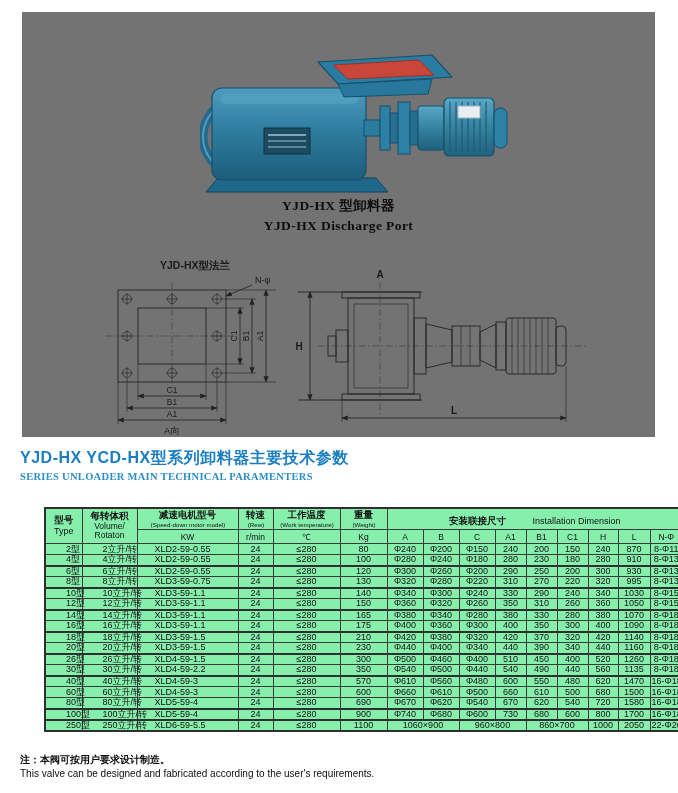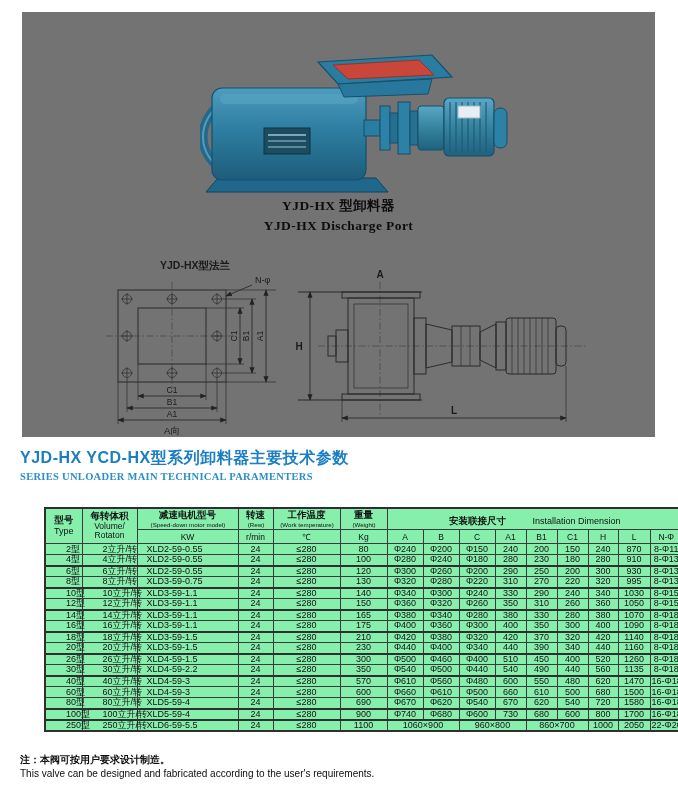--- a/index.html
+++ b/index.html
@@ -36,21 +36,21 @@
                border:2px solid #2f2f2f; background:#86efac;margin-left:24px; }
   table.spec th, table.spec td { border:1px solid #3a3a3a; text-align:center; vertical-align:middle; }
   table.spec thead th { padding:1px 0; }
   .hdr-cn  { display:block; font-size:9.5px; font-weight:bold; line-height:1.15; }
   .hdr-en  { display:block; font-size:6.5px; font-weight:normal; line-height:1.1; transform:scale(.95); }
   .install-head .hdr-cn { display:inline; margin-right:22px; }
   .install-head .hdr-en-lg { display:inline; font-size:9px; font-weight:normal; }
   tr.unit-row th { height:14px; font-size:8.5px; font-weight:normal; padding:0; }
   tbody td { height:11px; font-size:9px; line-height:1; padding:0 1px; white-space:nowrap; }
   tbody td.al { text-align:left; padding-left:20px; }
-  tbody td.al2 { text-align:left; padding-left:9px; }
+  tbody td.al2 { text-align:left; padding-left:17px; }
   tr.group-end td { border-bottom:2px solid #2f2f2f; }
 
   .notes { position:absolute; left:20px; top:753px; font-size:10px; line-height:1.35; color:#0d0d0d; }
   .note-cn { font-weight:bold; }
   .note-en { font-weight:normal;text-align:center; }
 </style>
 </head>
 <body>
 
 <div class="page">

